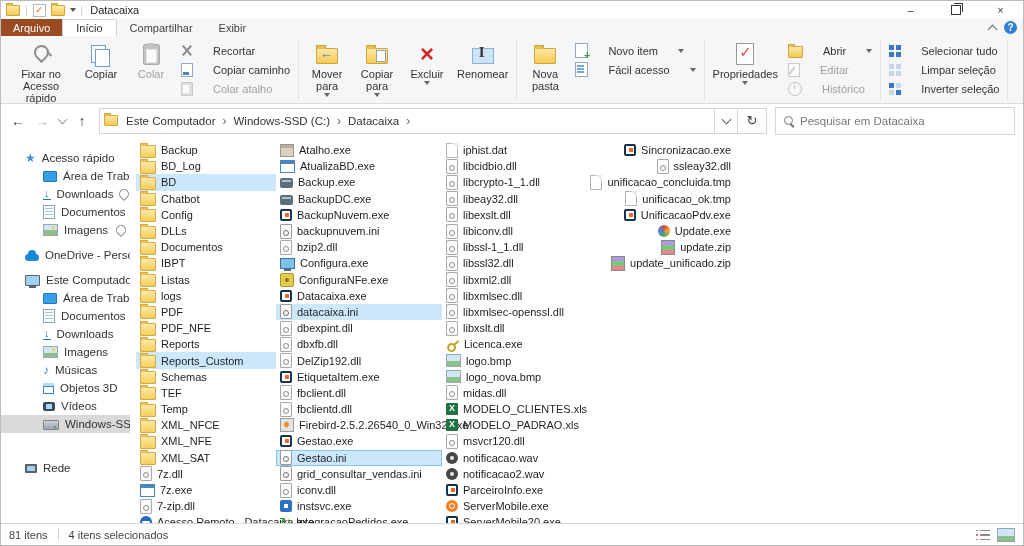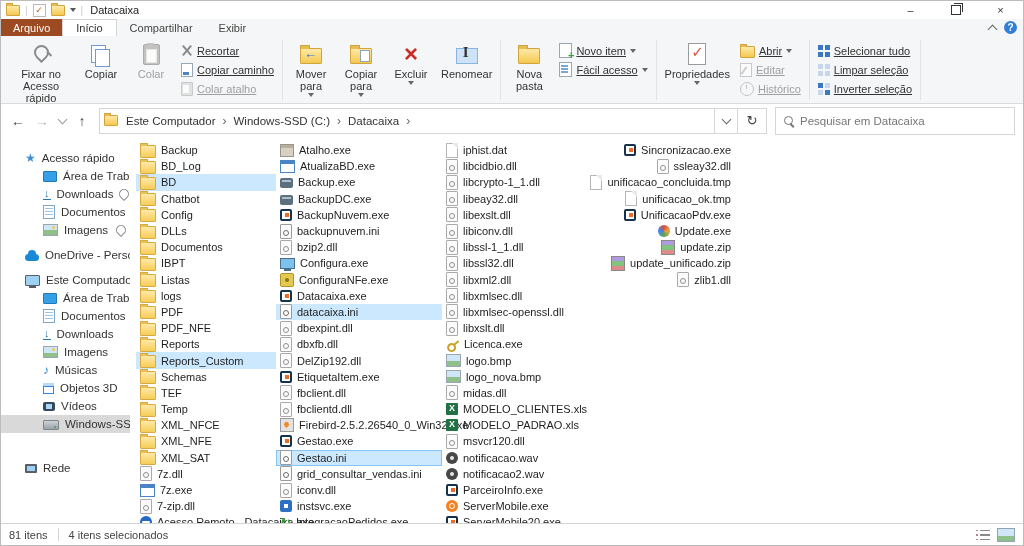--- a/index.html
+++ b/index.html
@@ -35,21 +35,21 @@
 
   
   .ribbon{height:66px;background:#f5f6f7;border-bottom:1px solid #dadbdc;display:flex;align-items:stretch;padding:0 0 0 2px;flex:none;}
   .rgroup{display:flex;flex-direction:column;}
   .rg-content{flex:1;display:flex;align-items:flex-start;padding:3px 4px 0 4px;gap:2px;}
   .rg-label{text-align:center;font-size:10.5px;color:#6b6b6b;height:15px;line-height:14px;margin-top:31px;}
   .rsep{width:1px;background:#e2e2e2;margin:3px 0;}
   .bigbtn{display:flex;flex-direction:column;align-items:center;text-align:center;font-size:11px;line-height:12px;color:#333;padding:1px 4px;min-width:40px;}
   .bigbtn .bicon{height:26px;display:flex;align-items:center;justify-content:center;margin-bottom:1px;}
   .smallstack{display:flex;flex-direction:column;justify-content:flex-start;padding-top:1px;}
-  .smallbtn{display:flex;align-items:center;height:19px;font-size:11px;color:#333;padding:0 4px;gap:4px;white-space:nowrap;text-decoration:underline;}
+  .smallbtn{display:flex;align-items:center;height:19px;font-size:11px;color:#333;padding:0 4px;gap:20px;white-space:nowrap;}
   .disabled, .disabled *{color:#9f9f9f !important;}
   .dim{filter:grayscale(.85) opacity(.55);}
   .dda{width:0;height:0;border-left:3px solid transparent;border-right:3px solid transparent;border-top:4px solid #666;display:inline-block;margin-top:1px;}
 
   
   .ric{position:relative;display:inline-block;flex:none;}
   .r-pin{width:11px;height:11px;border:2px solid #8a8a8a;border-radius:50% 50% 50% 0;transform:rotate(-45deg);margin-bottom:4px;}
   .r-pin::after{content:"";position:absolute;left:9px;top:9px;width:2px;height:6px;background:#8a8a8a;transform:rotate(0deg);}
   .r-copy{width:13px;height:16px;border:1px solid #6f9bd1;background:#fff;margin-right:5px;}
   .r-copy::before{content:"";position:absolute;left:3px;top:3px;width:13px;height:16px;border:1px solid #6f9bd1;background:#fff;}
@@ -833,24 +833,20 @@
             <span>Update.exe</span>
           </div>
           <div class="frow">
             <span class="fi i-zip"></span>
             <span>update.zip</span>
           </div>
           <div class="frow">
             <span class="fi i-zip"></span>
             <span>update_unificado.zip</span>
           </div>
-          <div class="frow">
-            <span class="fi i-dll"></span>
-            <span>zlib1.dll</span>
-          </div>
         </div>
       </div>
   </div>
 
   <div class="status">
     <span>81 itens</span>
     <span class="stsep"></span>
     <span>4 itens selecionados</span>
     <div class="stright">
       <span class="v-list"></span>

